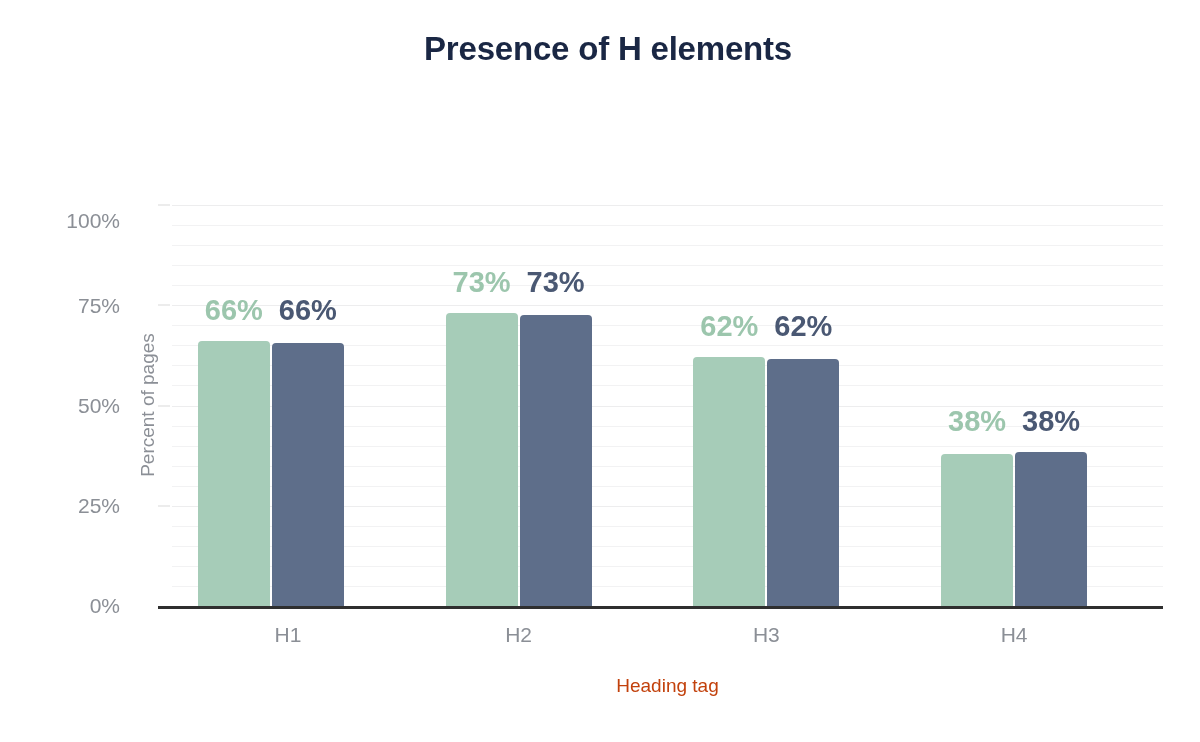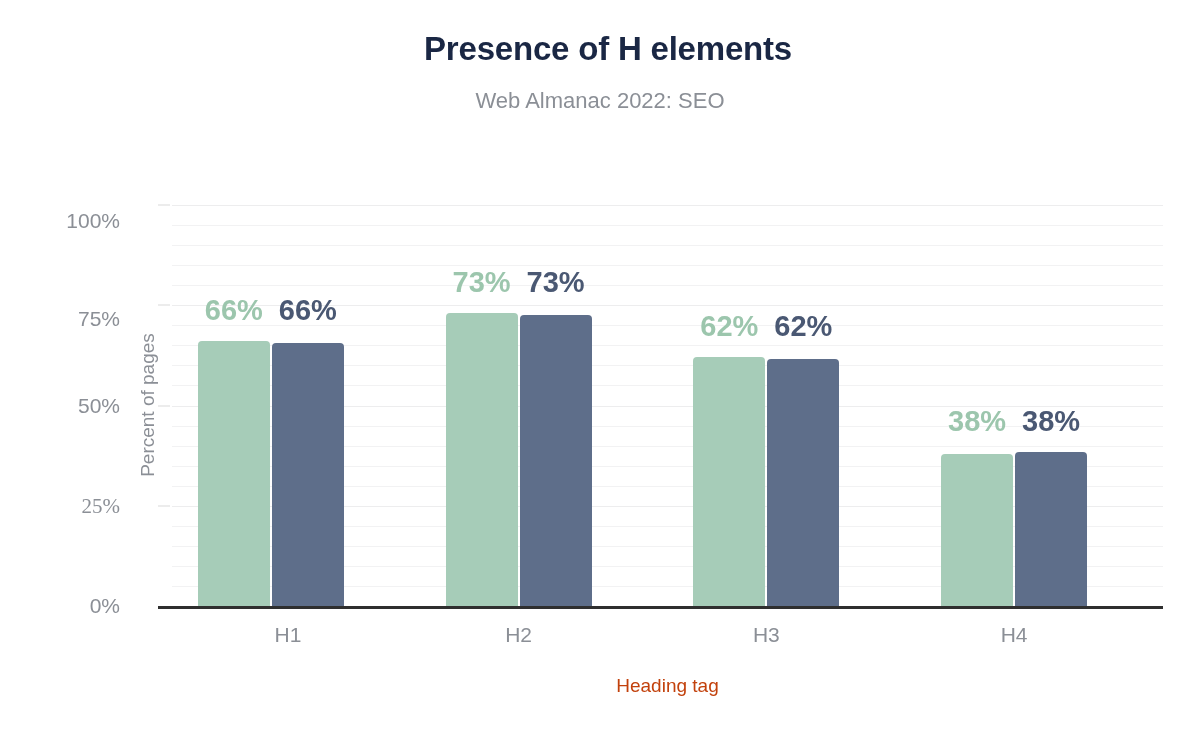--- a/index.html
+++ b/index.html
@@ -165,21 +165,20 @@
     color: #c2410c;
   }
 </style>
 </head>
 <body>
 
 <div id="chart-root">
 
   <div class="chart-title">Presence of H elements</div>
 
-  <div class="chart-subtitle">Web Almanac 2022: SEO</div>
 
 
   <div class="plot">
     <div class="gridlines" id="gridlines">
         <div class="gridline" style="top: 380.95px;"></div>
         <div class="gridline" style="top: 360.9px;"></div>
         <div class="gridline" style="top: 340.85px;"></div>
         <div class="gridline" style="top: 320.8px;"></div>
         <div class="gridline major" style="top: 300.75px;"></div>
         <div class="gridline" style="top: 280.7px;"></div>
@@ -195,25 +194,25 @@
         <div class="gridline" style="top: 80.2px;"></div>
         <div class="gridline" style="top: 60.15px;"></div>
         <div class="gridline" style="top: 40.1px;"></div>
         <div class="gridline" style="top: 20.05px;"></div>
         <div class="gridline major" style="top: 0px;"></div>
       </div>
     <div class="axis-line"></div>
     <div class="ylabel">Percent of pages</div>
     <div id="yticks">
         <div class="ytick" style="top: 401px;">0%</div>
-        <div class="ytick" style="top: 300.75px; font-family: Liberation Serif, serif;">25%</div>
+        <div class="ytick" style="top: 300.75px;">25%</div>
         <div class="ytick-dash" style="top: 300.75px;"></div>
         <div class="ytick" style="top: 200.5px;">50%</div>
         <div class="ytick-dash" style="top: 200.5px;"></div>
-        <div class="ytick" style="top: 114px;">75%</div>
+        <div class="ytick" style="top: 101px;">75%</div>
         <div class="ytick-dash" style="top: 100.25px;"></div>
         <div class="ytick" style="top: 16px; padding-left: 31px;">100%</div>
         <div class="ytick-dash" style="top: 0px;"></div>
       </div>
     <div id="bars">
         <div class="bar" style="left: 25.875px; width: 72px; height: 264.66px; background: rgb(166, 204, 184);"></div>
         <div class="datalabel" style="left: 61.875px; top: 122.34px; color: rgb(156, 198, 173);">66%</div>
         <div class="bar" style="left: 99.875px; width: 72px; height: 262.655px; background: rgb(94, 110, 138);"></div>
         <div class="datalabel" style="left: 135.875px; top: 122.34px; color: rgb(74, 88, 115);">66%</div>
         <div class="bar" style="left: 273.625px; width: 72px; height: 292.73px; background: rgb(166, 204, 184);"></div>

